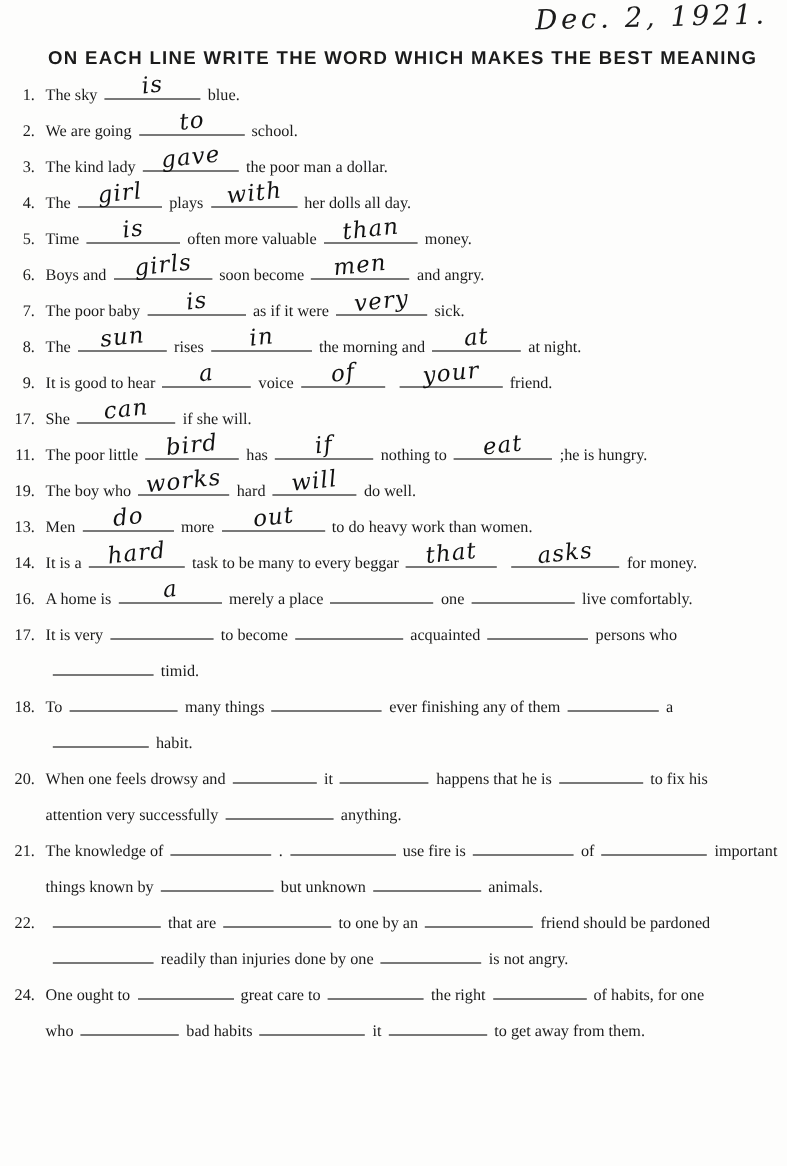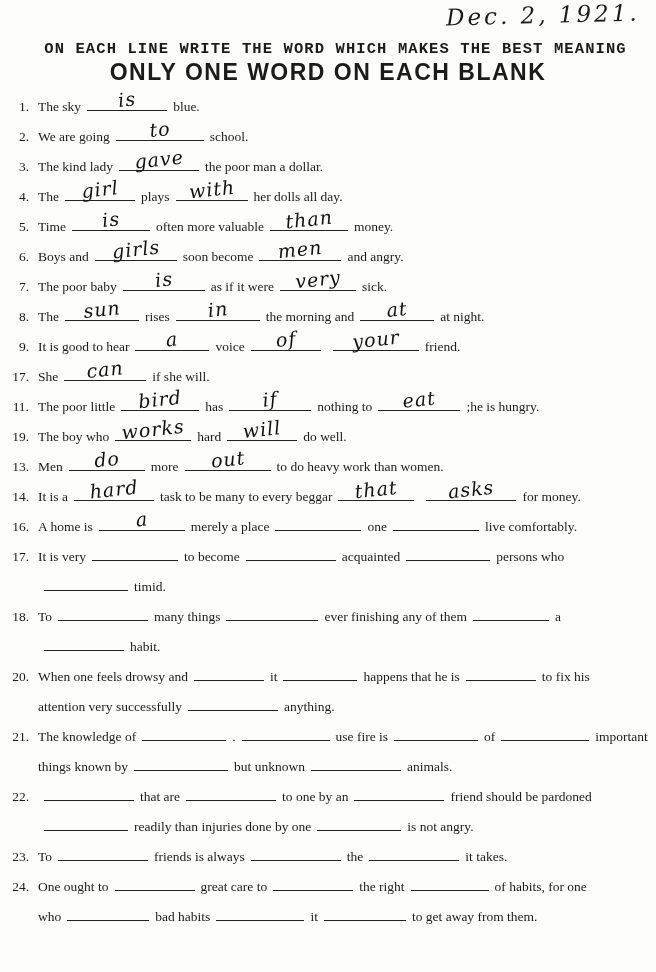--- a/index.html
+++ b/index.html
@@ -20,21 +20,21 @@
     right: 16px;
     font-family: "DejaVu Serif", serif;
     font-style: italic;
     font-size: 23px;
     letter-spacing: 3px;
     transform: rotate(-1.5deg);
     white-space: nowrap;
   }
   .header { padding-top: 40px; text-align: center; }
   .h1 {
-    font-family: Liberation Mono, monospace;
+    font-family: Liberation Sans, sans-serif;
     font-weight: 700;
     font-size: 15.5px;
     letter-spacing: 1.1px;
     white-space: nowrap;
     padding-left: 15px;
   }
   .h2 {
     font-family: "Liberation Sans", sans-serif;
     font-weight: 700;
     font-size: 23px;
@@ -82,21 +82,20 @@
     color: #111;
   }
 </style>
 </head>
 <body>
 
 <div class="page">
   <div class="date">Dec. 2, 1921.</div>
   <div class="header">
     <div class="h1">ON EACH LINE WRITE THE WORD WHICH MAKES THE BEST MEANING</div>
-    <div class="h2">ONLY ONE WORD ON EACH BLANK</div>
   </div>
   <div class="questions" id="questions">
       <div class="row">
         <span class="num">1.</span>
         <span class="qbody"><span class="txt">The sky</span><span class="blank" style="width: 80px;"><span class="hw">is</span></span><span class="txt">blue.</span></span>
       </div>
       <div class="row">
         <span class="num">2.</span>
         <span class="qbody"><span class="txt">We are going</span><span class="blank" style="width: 88px;"><span class="hw">to</span></span><span class="txt">school.</span></span>
       </div>
@@ -166,21 +165,17 @@
       </div>
       <div class="row">
         <span class="num">21.</span>
         <span class="qbody"><span class="txt">The knowledge of</span><span class="blank" style="width: 84px;"></span><span class="txt">.</span><span class="blank" style="width: 88px;"></span><span class="txt">use fire is</span><span class="blank" style="width: 84px;"></span><span class="txt">of</span><span class="blank" style="width: 88px;"></span><span class="txt">important</span><br><span class="txt">things known by</span><span class="blank" style="width: 94px;"></span><span class="txt">but unknown</span><span class="blank" style="width: 90px;"></span><span class="txt">animals.</span></span>
       </div>
       <div class="row">
         <span class="num">22.</span>
         <span class="qbody"><span class="blank" style="width: 90px;"></span><span class="txt">that are</span><span class="blank" style="width: 90px;"></span><span class="txt">to one by an</span><span class="blank" style="width: 90px;"></span><span class="txt">friend should be pardoned</span><br><span class="blank" style="width: 84px;"></span><span class="txt">readily than injuries done by one</span><span class="blank" style="width: 84px;"></span><span class="txt">is not angry.</span></span>
       </div>
       <div class="row">
-        <span class="num">23.</span>
-        <span class="qbody"><span class="txt">To</span><span class="blank" style="width: 90px;"></span><span class="txt">friends is always</span><span class="blank" style="width: 90px;"></span><span class="txt">the</span><span class="blank" style="width: 90px;"></span><span class="txt">it takes.</span></span>
-      </div>
-      <div class="row">
         <span class="num">24.</span>
         <span class="qbody"><span class="txt">One ought to</span><span class="blank" style="width: 80px;"></span><span class="txt">great care to</span><span class="blank" style="width: 80px;"></span><span class="txt">the right</span><span class="blank" style="width: 78px;"></span><span class="txt">of habits, for one</span><br><span class="txt">who</span><span class="blank" style="width: 82px;"></span><span class="txt">bad habits</span><span class="blank" style="width: 88px;"></span><span class="txt">it</span><span class="blank" style="width: 82px;"></span><span class="txt">to get away from them.</span></span>
       </div>
     </div>
 </div>
 
 </body></html>

